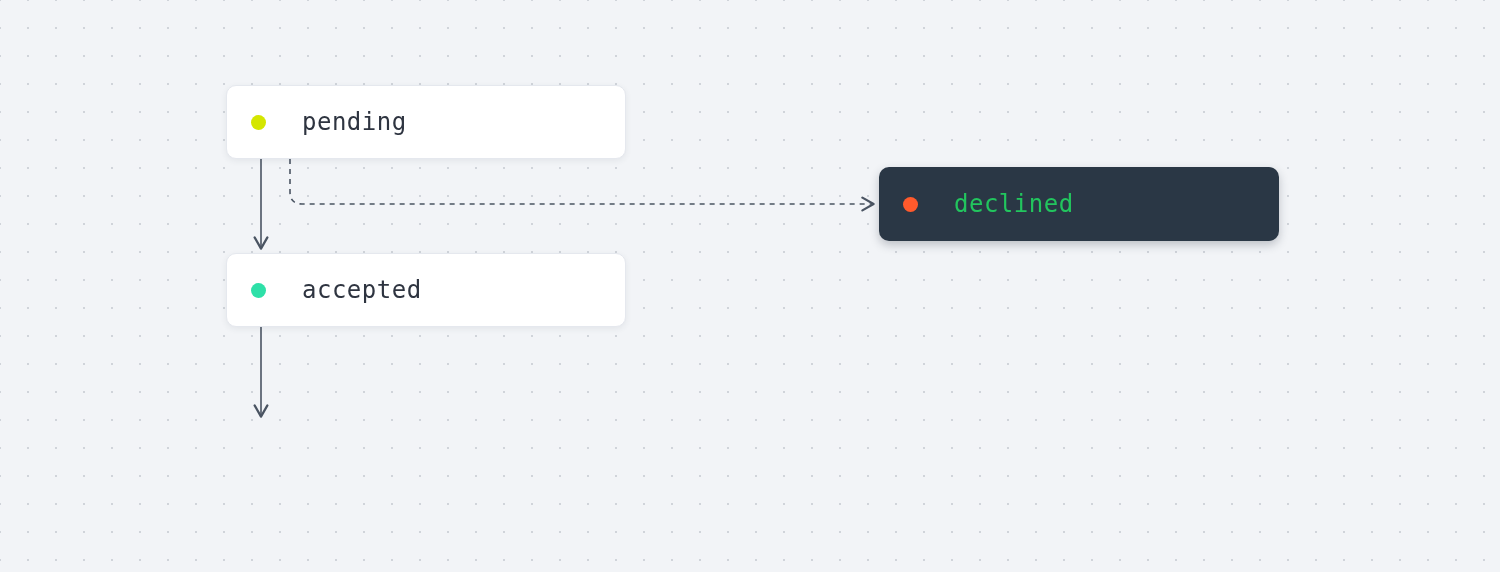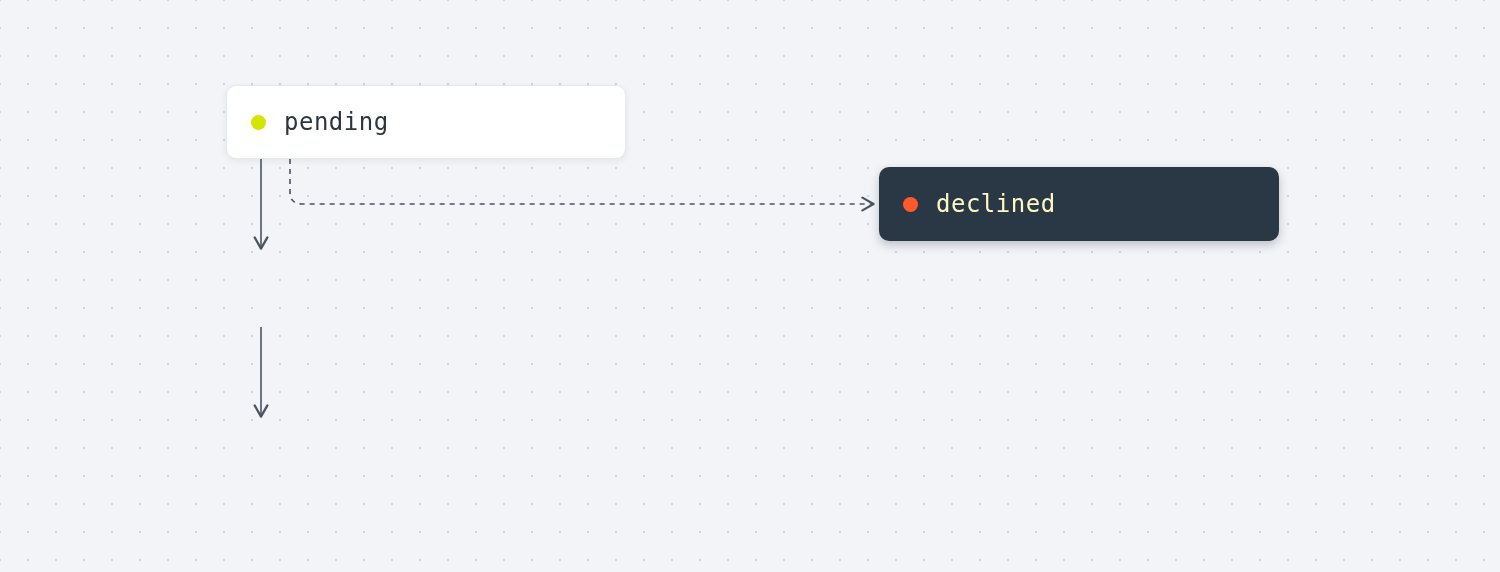--- a/index.html
+++ b/index.html
@@ -14,36 +14,36 @@
   }
   .canvas {
     position: relative;
     width: 1500px;
     height: 572px;
   }
   .node {
     position: absolute;
     display: flex;
     align-items: center;
-    gap: 18px;
+    gap: 36px;
     border-radius: 10px;
     padding: 0 24px;
     height: 74px;
     font-size: 24px;
     letter-spacing: 0.5px;
   }
   .node.light {
     background: #ffffff;
     border: 1px solid #e5e8ee;
     color: #2e3440;
     box-shadow: 0 2px 6px rgba(50,60,80,0.08);
   }
   .node.dark {
     background: #2a3745;
-    color: #fef9c3;
+    color: #22c55e;
     box-shadow: 0 4px 10px rgba(30,40,55,0.25);
   }
   .dot {
     width: 15px;
     height: 15px;
     border-radius: 50%;
     flex-shrink: 0;
   }
   svg.connectors {
     position: absolute;
@@ -69,20 +69,24 @@
     <path d="M 261 327 L 261 415" stroke="#4a5462" stroke-width="1.6" fill="none" marker-end="url(#arrowhead)"></path>
 
     <path d="M 290 159 L 290 192 Q 290 204 302 204 L 872 204" stroke="#4a5462" stroke-width="1.6" fill="none" stroke-dasharray="5 5" marker-end="url(#arrowhead)"></path>
   </svg>
 
   <div class="node light" style="left:226px; top:85px; width:400px;">
     <span class="dot" style="background:#d4e600;"></span>
     <span>pending</span>
   </div>
 
+  <div class="node light" style="left:226px; top:253px; width:400px;">
+    <span class="dot" style="background:#2ee0a8;"></span>
+    <span>accepted</span>
+  </div>
 
 
   <div class="node dark" style="left:879px; top:167px; width:400px;">
     <span class="dot" style="background:#ff5a2c;"></span>
     <span>declined</span>
   </div>
 
 </div>
 
 </body></html>

